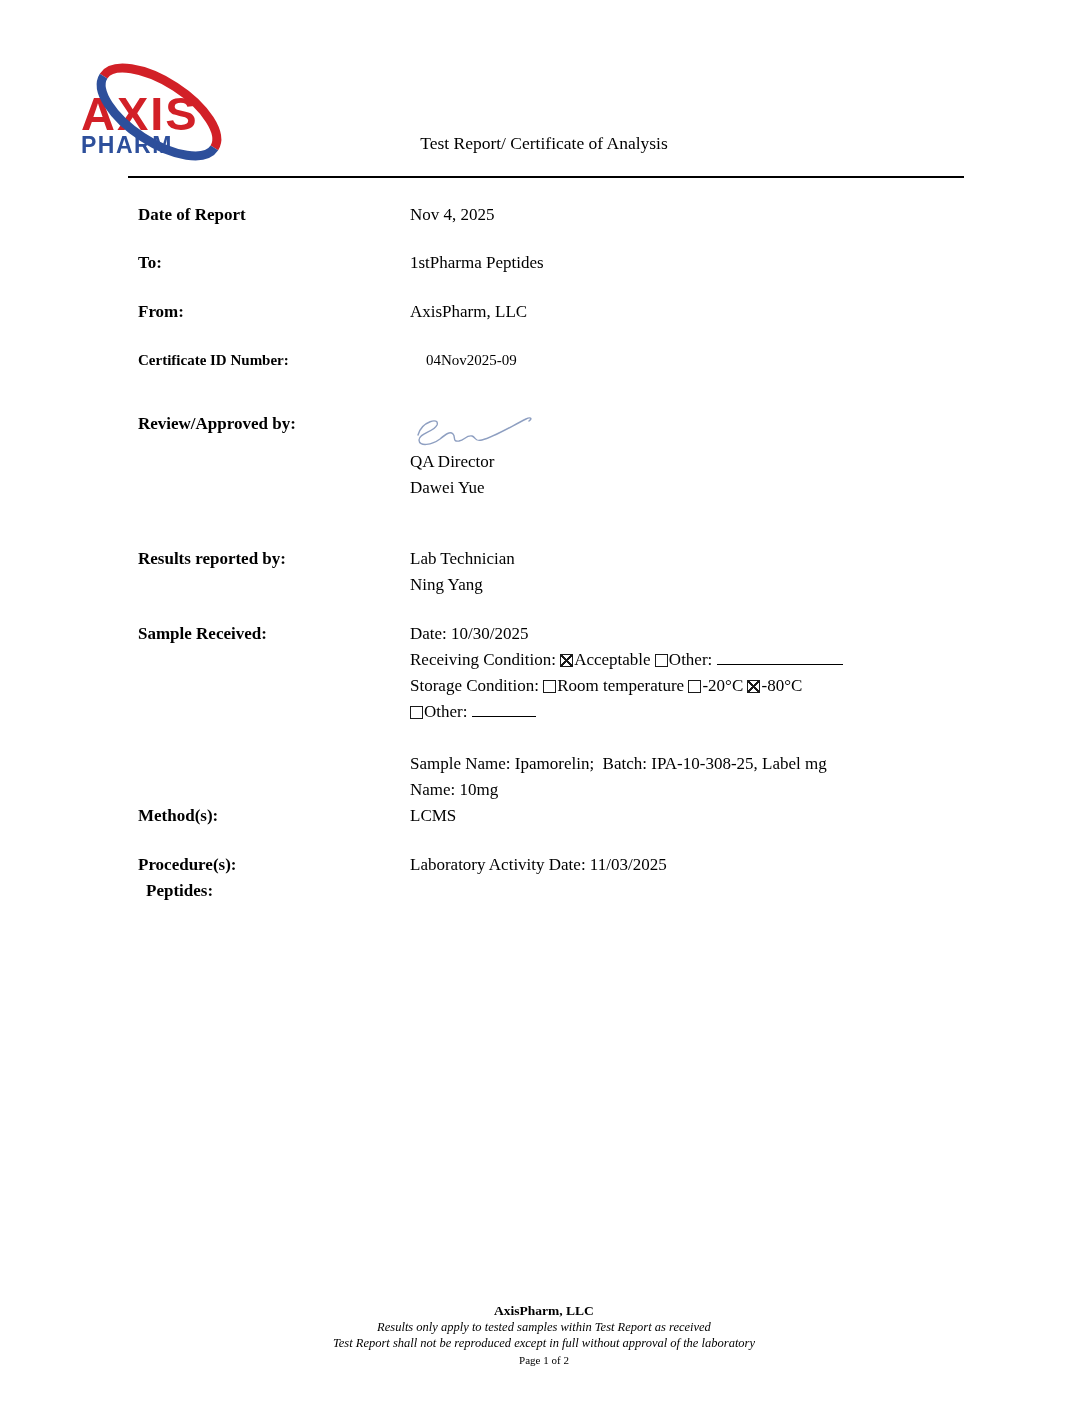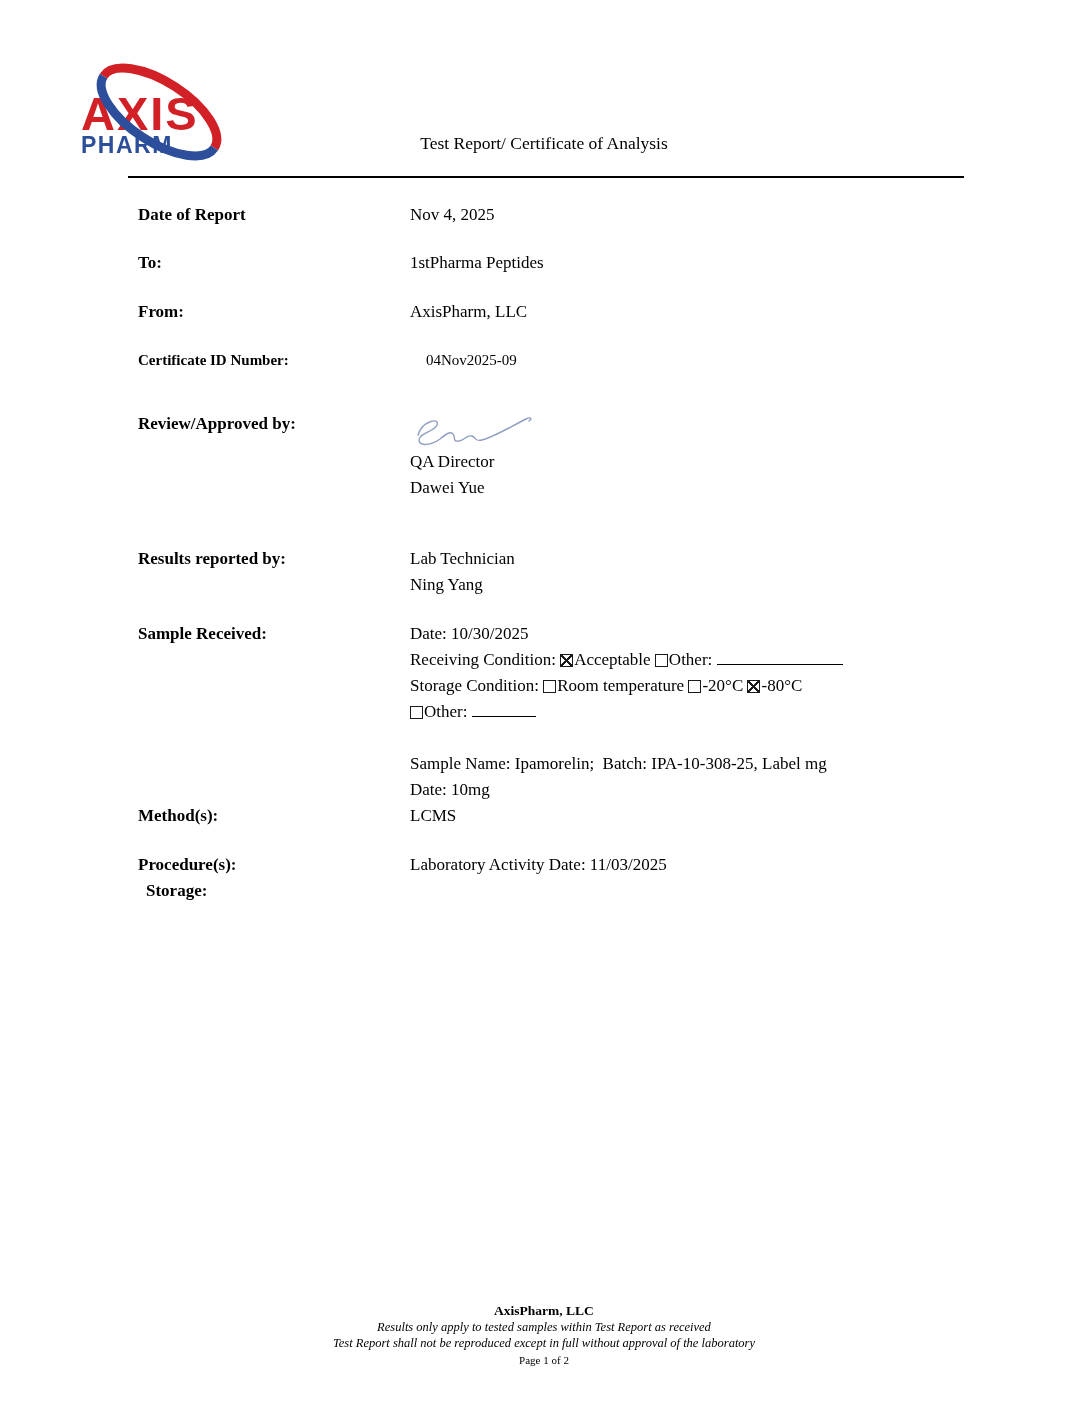--- a/index.html
+++ b/index.html
@@ -146,36 +146,36 @@
         <div>
           <span class="cb"></span><span class="pre-wrap">Other: </span><span class="blank blank-short"></span>
         </div>
       </div>
     </div>
 
     <div class="row row-sample-info">
       <div class="label"></div>
       <div class="value">
         <div class="pre-wrap">Sample Name: Ipamorelin;  Batch: IPA-10-308-25, Label mg</div>
-        <div>Date: 10mg</div>
+        <div>Name: 10mg</div>
       </div>
     </div>
 
     <div class="row row-methods">
       <div class="label">Method(s):</div>
       <div class="value">LCMS</div>
     </div>
 
     <div class="row row-procedures">
       <div class="label">Procedure(s):</div>
       <div class="value">Laboratory Activity Date: 11/03/2025</div>
     </div>
 
     <div class="row row-results">
-      <div class="label">Storage:</div>
+      <div class="label">Peptides:</div>
       <div class="value"></div>
     </div>
 
   </div>
 
   <div class="footer">
     <div class="company">AxisPharm, LLC</div>
     <div class="notice">Results only apply to tested samples within Test Report as received</div>
     <div class="notice">Test Report shall not be reproduced except in full without approval of the laboratory</div>
     <div class="pageno">Page 1 of 2</div>

